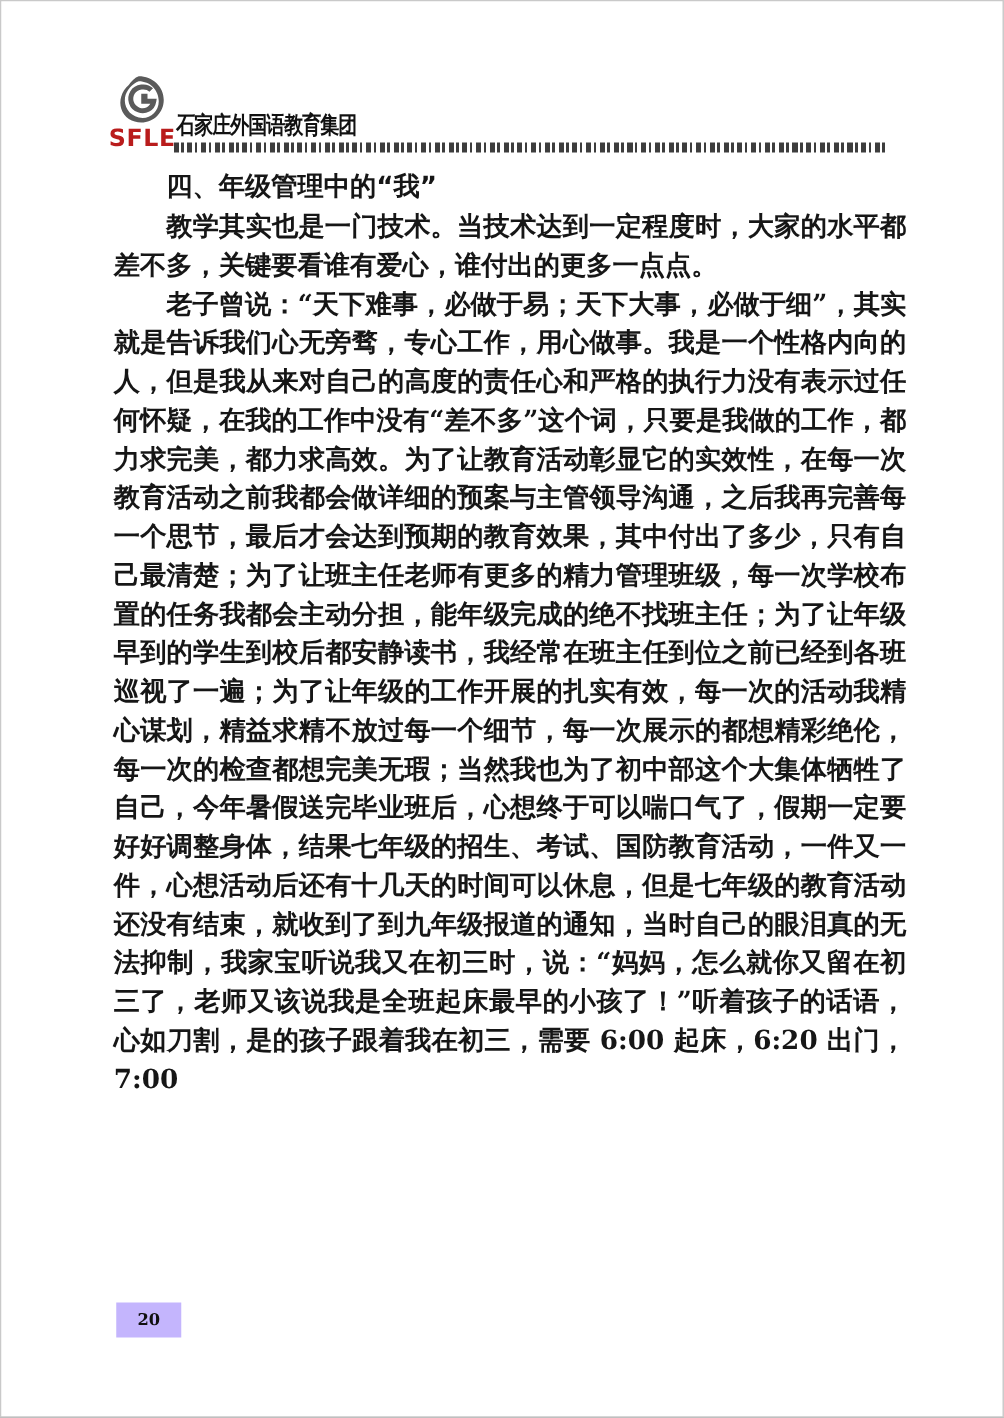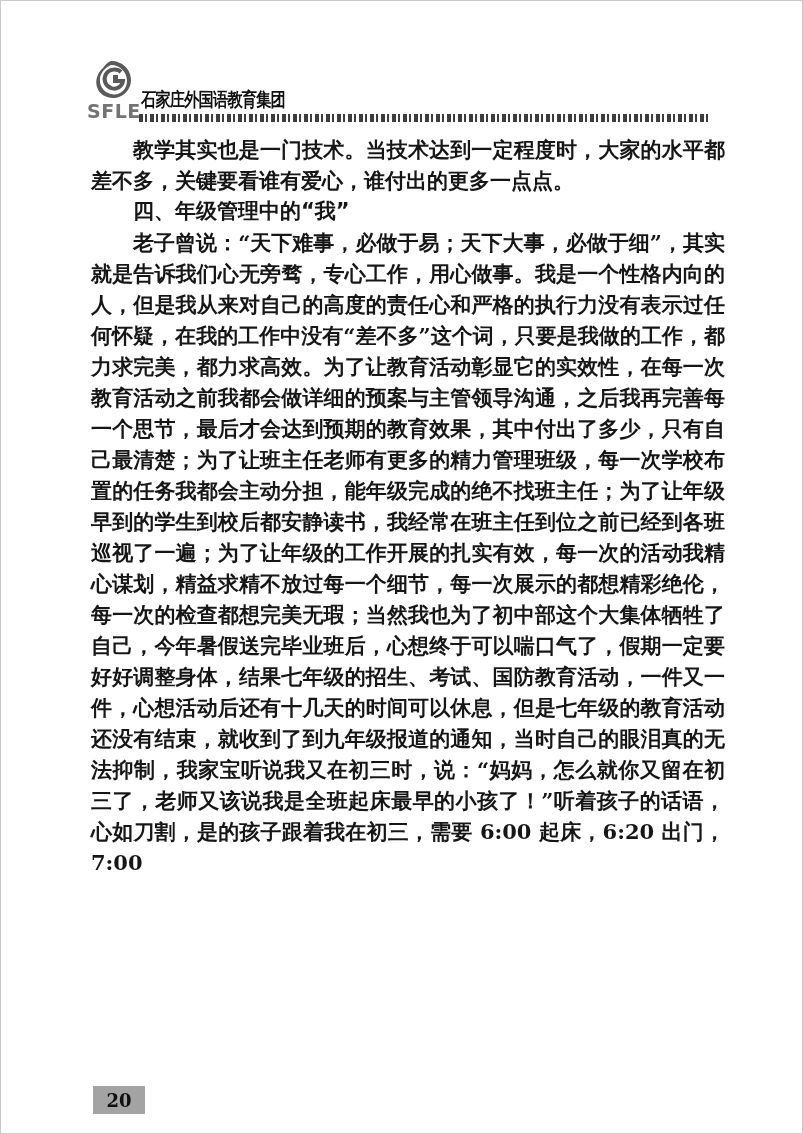--- a/index.html
+++ b/index.html
@@ -28,21 +28,21 @@
   }
 
   .logo-abbr {
     position: absolute;
     left: 86px;
     top: 99px;
     font-family: "DejaVu Sans", sans-serif;
     font-weight: bold;
     font-size: 19px;
     letter-spacing: 0.5px;
-    color: #737373;
+    color: #b91c1c;
     white-space: nowrap;
   }
 
   .brand-title {
     position: absolute;
     left: 140px;
     top: 86px;
     font-family: "DejaVu Sans", sans-serif;
     font-weight: bold;
     font-size: 19px;
@@ -94,29 +94,28 @@
     font-weight: bold;
   }
 
   
   .page-number {
     position: absolute;
     left: 92px;
     top: 1041px;
     width: 52px;
     height: 28px;
-    background: #a3a3a3;
+    background: #c4b5fd;
     color: #101010;
     font-family: "DejaVu Serif", serif;
     font-weight: bold;
-    font-size: 18px;
+    font-size: 13px;
     display: flex;
     align-items: center;
     justify-content: center;
-    margin-top: 44px;
   }
 </style>
 </head>
 <body>
 
 <div class="page">
 
   <div class="header">
 
     <div class="logo-mark">
@@ -130,20 +129,20 @@
     </div>
 
     <div class="logo-abbr">SFLE</div>
 
     <div class="brand-title">石家庄外国语教育集团</div>
 
     <div class="barcode-divider"></div>
   </div>
 
   <main class="body-text">
+      <p class="para indent heading">四、年级管理中的“我”</p>
       <p class="para indent">教学其实也是一门技术。当技术达到一定程度时，大家的水平都差不多，关键要看谁有爱心，谁付出的更多一点点。</p>
-      <p class="para indent heading">四、年级管理中的“我”</p>
       <p class="para indent">老子曾说：“天下难事，必做于易；天下大事，必做于细”，其实就是告诉我们心无旁骛，专心工作，用心做事。我是一个性格内向的人，但是我从来对自己的高度的责任心和严格的执行力没有表示过任何怀疑，在我的工作中没有“差不多”这个词，只要是我做的工作，都力求完美，都力求高效。为了让教育活动彰显它的实效性，在每一次教育活动之前我都会做详细的预案与主管领导沟通，之后我再完善每一个思节，最后才会达到预期的教育效果，其中付出了多少，只有自己最清楚；为了让班主任老师有更多的精力管理班级，每一次学校布置的任务我都会主动分担，能年级完成的绝不找班主任；为了让年级早到的学生到校后都安静读书，我经常在班主任到位之前已经到各班巡视了一遍；为了让年级的工作开展的扎实有效，每一次的活动我精心谋划，精益求精不放过每一个细节，每一次展示的都想精彩绝伦，每一次的检查都想完美无瑕；当然我也为了初中部这个大集体牺牲了自己，今年暑假送完毕业班后，心想终于可以喘口气了，假期一定要好好调整身体，结果七年级的招生、考试、国防教育活动，一件又一件，心想活动后还有十几天的时间可以休息，但是七年级的教育活动还没有结束，就收到了到九年级报道的通知，当时自己的眼泪真的无法抑制，我家宝听说我又在初三时，说：“妈妈，怎么就你又留在初三了，老师又该说我是全班起床最早的小孩了！”听着孩子的话语，心如刀割，是的孩子跟着我在初三，需要 6:00 起床，6:20 出门，7:00</p>
     </main>
 
   <div class="page-number">20</div>
 
 </div>
 
 </body></html>

